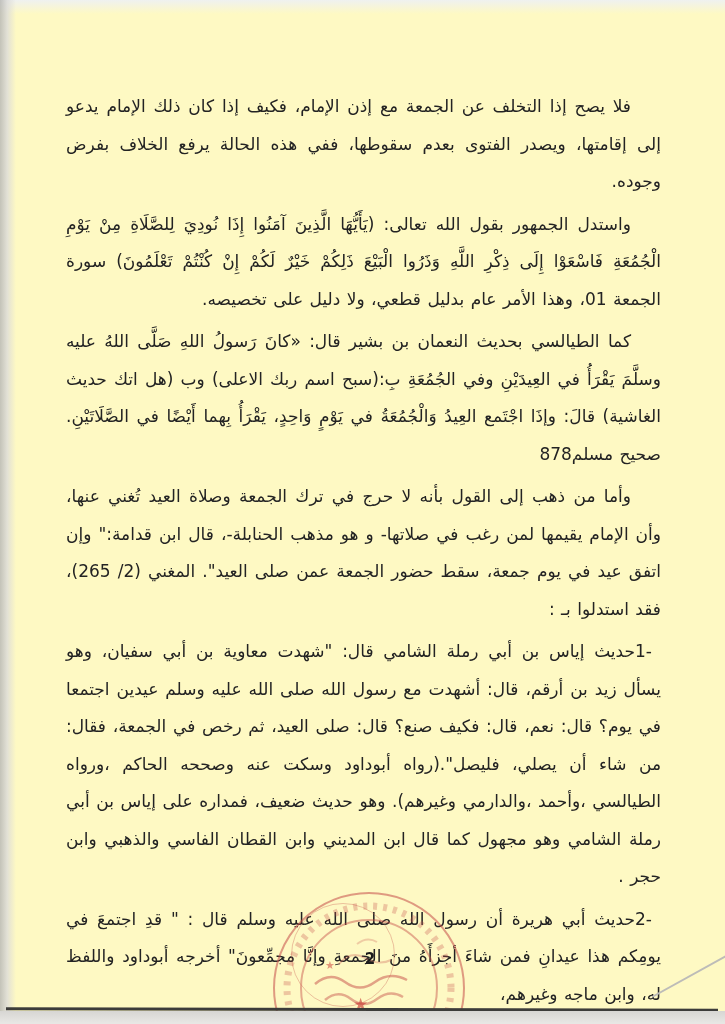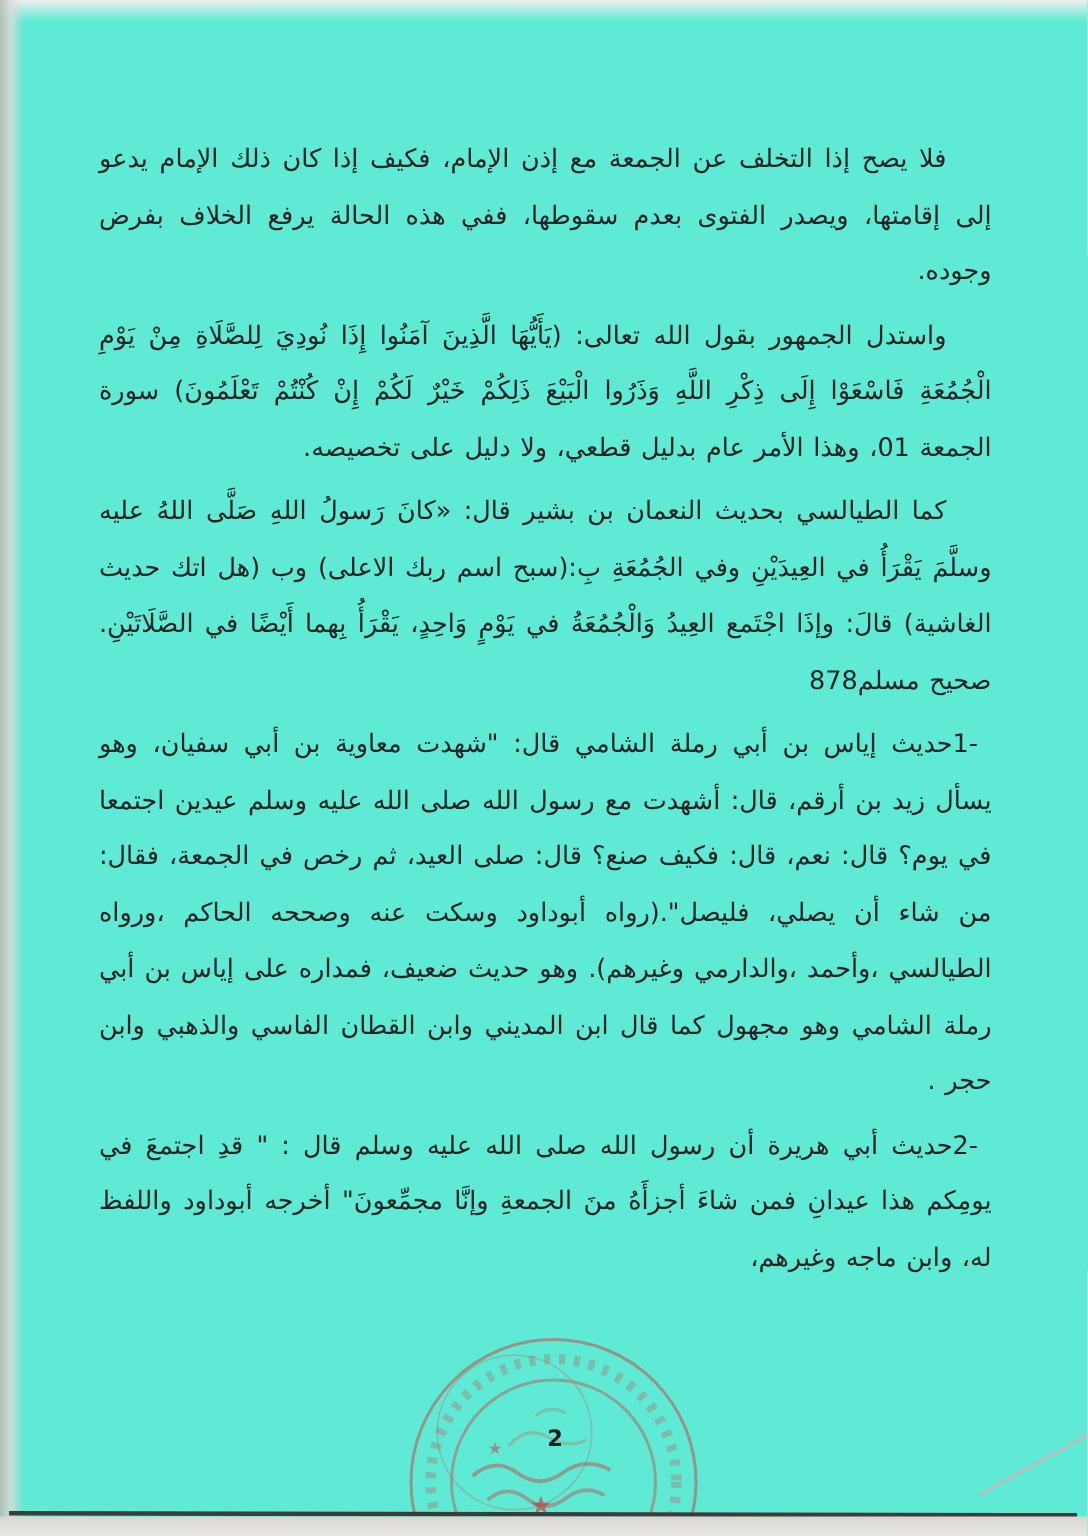--- a/index.html
+++ b/index.html
@@ -4,21 +4,21 @@
 <style>
   html,body{margin:0;padding:0;}
   body{
     width:725px;height:1024px;overflow:hidden;position:relative;
     background:#ecebe9;
     font-family:"DejaVu Sans",sans-serif;
   }
   
   .page{
     position:absolute;inset:0;
-    background:#5eead4;
+    background:#fef9c3;
   }
   .top-edge{
     position:absolute;left:0;top:0;right:0;height:14px;
     background:linear-gradient(180deg,#eff1f0,rgba(255,255,255,0));
     pointer-events:none;
   }
   .left-edge{
     position:absolute;left:0;top:0;bottom:0;width:16px;
     background:linear-gradient(90deg,#b9b9b6,#dddcd9 45%,rgba(255,255,255,0));
     opacity:.85;pointer-events:none;
@@ -77,20 +77,21 @@
 <body>
 
 <div class="page">
   <div class="top-edge"></div>
   <div class="left-edge"></div>
 
   <div class="text-block" dir="rtl">
     <p class="indent">فلا يصح إذا التخلف عن الجمعة مع إذن الإمام، فكيف إذا كان ذلك الإمام يدعو إلى إقامتها، ويصدر الفتوى بعدم سقوطها، ففي هذه الحالة يرفع الخلاف بفرض وجوده.</p>
     <p class="indent">واستدل الجمهور بقول الله تعالى: (يَأَيُّهَا الَّذِينَ آمَنُوا إِذَا نُودِيَ لِلصَّلَاةِ مِنْ يَوْمِ الْجُمُعَةِ فَاسْعَوْا إِلَى ذِكْرِ اللَّهِ وَذَرُوا الْبَيْعَ ذَلِكُمْ خَيْرٌ لَكُمْ إِنْ كُنْتُمْ تَعْلَمُونَ) سورة الجمعة 01، وهذا الأمر عام بدليل قطعي، ولا دليل على تخصيصه.</p>
     <p class="indent">كما الطيالسي بحديث النعمان بن بشير قال: «كانَ رَسولُ اللهِ صَلَّى اللهُ عليه وسلَّمَ يَقْرَأُ في العِيدَيْنِ وفي الجُمُعَةِ بِ:(سبح اسم ربك الاعلى) وب (هل اتك حديث الغاشية) قالَ: وإذَا اجْتَمع العِيدُ وَالْجُمُعَةُ في يَوْمٍ وَاحِدٍ، يَقْرَأُ بِهما أَيْضًا في الصَّلَاتَيْنِ. صحيح مسلم878</p>
+    <p class="indent">وأما من ذهب إلى القول بأنه لا حرج في ترك الجمعة وصلاة العيد تُغني عنها، وأن الإمام يقيمها لمن رغب في صلاتها- و هو مذهب الحنابلة-، قال ابن قدامة:" وإن اتفق عيد في يوم جمعة، سقط حضور الجمعة عمن صلى العيد". المغني (2/ 265)، فقد استدلوا بـ :</p>
     <p class="indent-sm">-1حديث إياس بن أبي رملة الشامي قال: "شهدت معاوية بن أبي سفيان، وهو يسأل زيد بن أرقم، قال: أشهدت مع رسول الله صلى الله عليه وسلم عيدين اجتمعا في يوم؟ قال: نعم، قال: فكيف صنع؟ قال: صلى العيد، ثم رخص في الجمعة، فقال: من شاء أن يصلي، فليصل".(رواه أبوداود وسكت عنه وصححه الحاكم ،ورواه الطيالسي ،وأحمد ،والدارمي وغيرهم). وهو حديث ضعيف، فمداره على إياس بن أبي رملة الشامي وهو مجهول كما قال ابن المديني وابن القطان الفاسي والذهبي وابن حجر .</p>
     <p class="indent-sm">-2حديث أبي هريرة أن رسول الله صلى الله عليه وسلم قال : " قدِ اجتمعَ في يومِكم هذا عيدانِ فمن شاءَ أجزأَهُ منَ الجمعةِ وإنَّا مجمِّعونَ" أخرجه أبوداود واللفظ له، وابن ماجه وغيرهم،</p>
   </div>
 
   <div class="stamp">
     <div class="ring-outer"></div>
     <div class="ring-inner"></div>
     <div class="ring-offset"></div>
     <svg width="192" height="192" viewBox="0 0 192 192">
       <circle cx="96" cy="96" r="82" fill="none" stroke="rgba(199,80,75,0.30)" stroke-width="7" stroke-dasharray="4 6"></circle>

